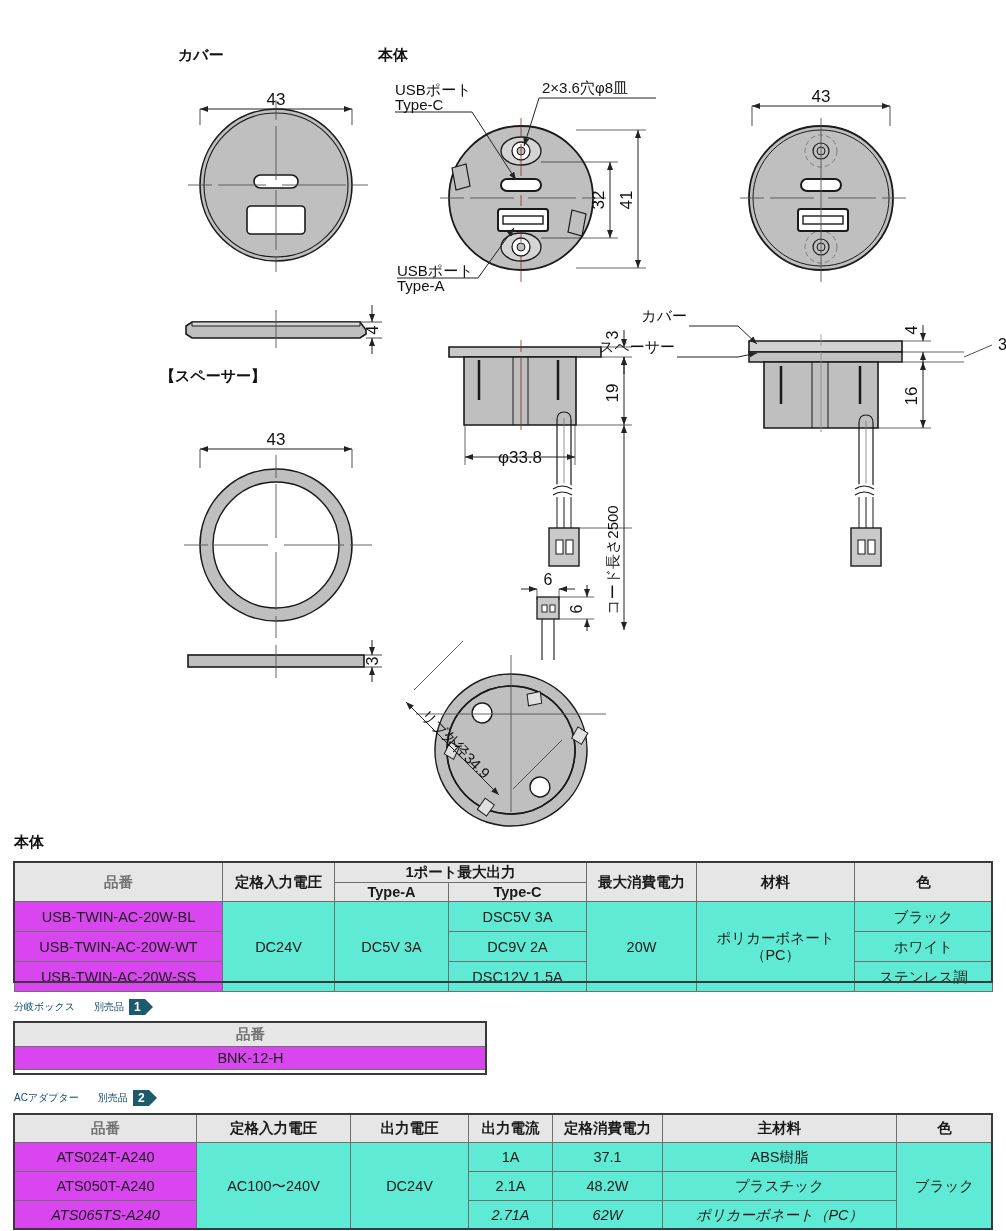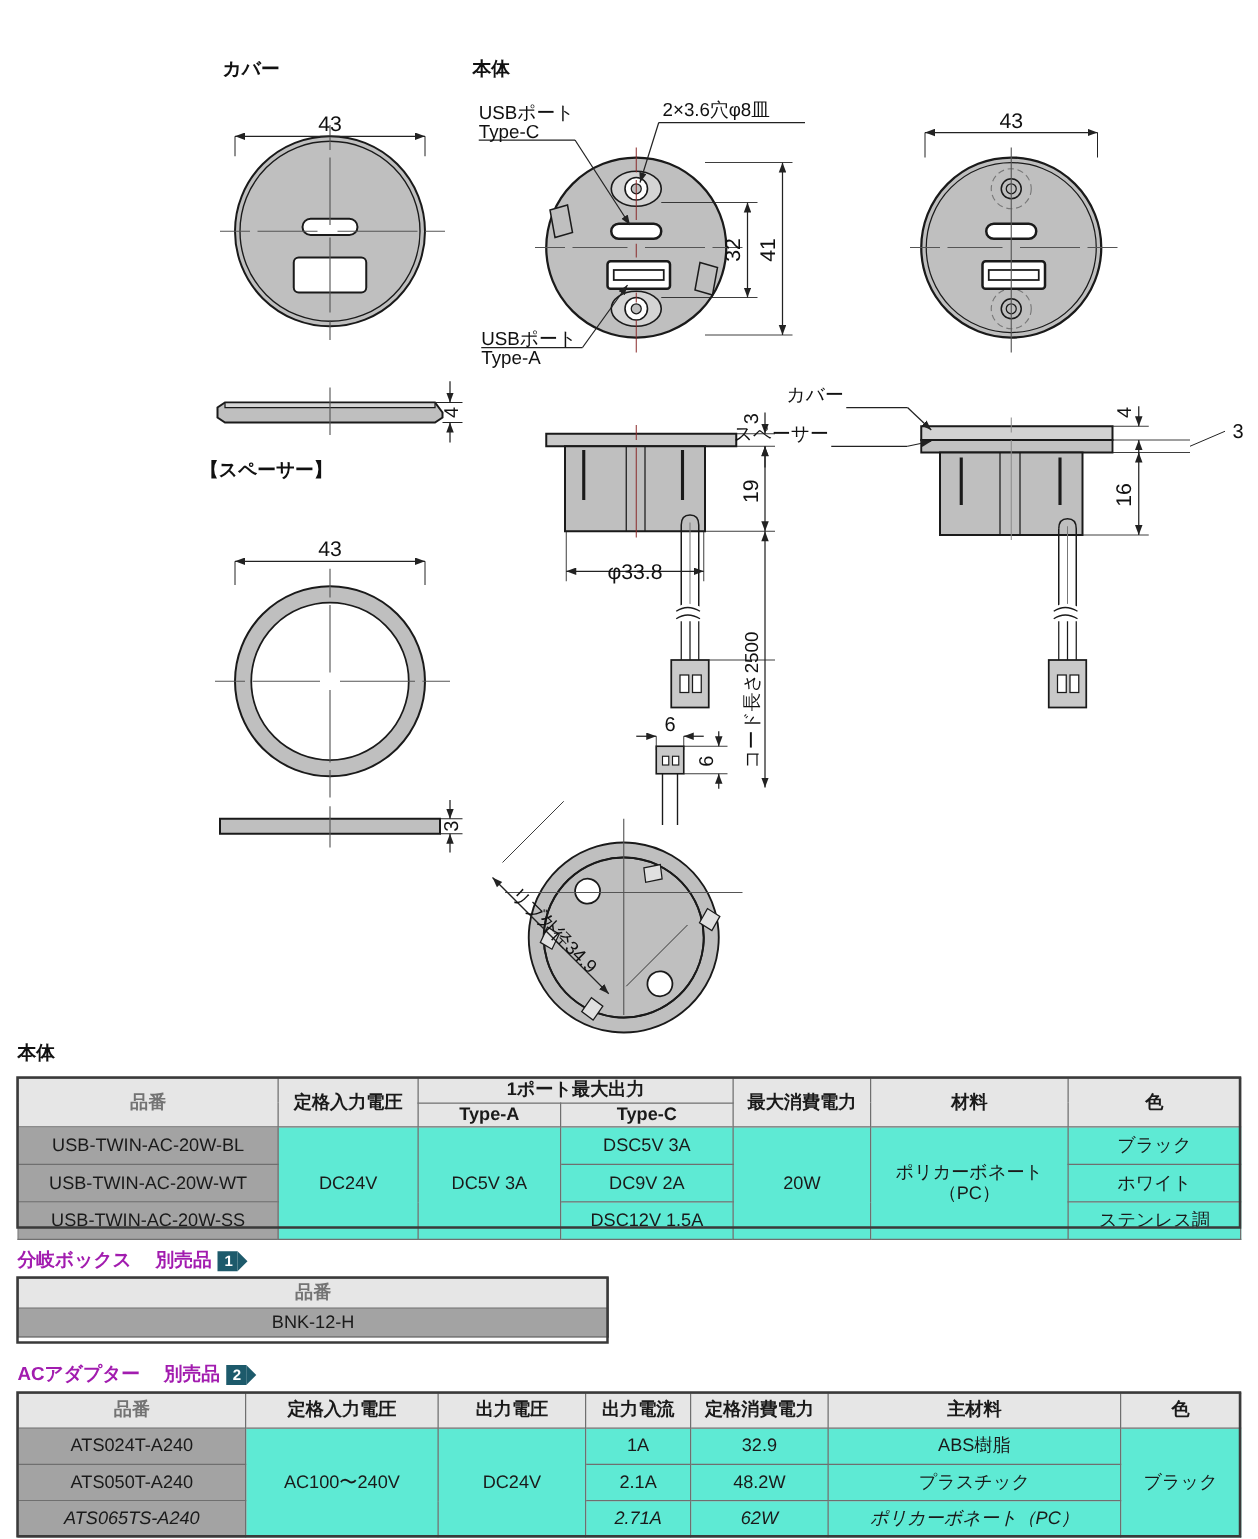--- a/index.html
+++ b/index.html
@@ -12,21 +12,21 @@
     position: relative;
     width: 1006px;
     height: 1231px;
     background: #ffffff;
     overflow: hidden;
   }
 
   
   #drawing {
     position: absolute;
-    left: 4px; top: 0;
+    left: 16px; top: 0;
     width: 832px; height: 828px;
   }
   #drawing svg { display: block; }
 
   
   .sec-title {
     position: absolute;
     font-size: 15px;
     font-weight: bold;
     color: #111111;
@@ -35,23 +35,23 @@
   }
 
   
   .badge-wrap {
     position: absolute;
     display: flex;
     align-items: center;
     white-space: nowrap;
   }
   .badge-label {
-    font-size: 15px;
-    font-weight: bold;
-    color: #a21caf;
+    font-size: 10px;
+    font-weight: normal;
+    color: #0c4a6e;
     margin-right: 5px;
   }
   .badge-num {
     position: relative;
     display: inline-block;
     background: #1d5a6b;
     color: #ffffff;
     font-size: 12px;
     font-weight: bold;
     line-height: 16px;
@@ -89,21 +89,21 @@
   table.spec th {
     background: #e6e6e6;
     font-weight: bold;
     font-size: 14.5px;
   }
   th.key-head {
     background: #7289c4;
     color: #737373;
   }
   td.partno {
-    background: #a3a3a3;
+    background: #d946ef;
     text-align: center;
   }
   td.plain { background: #5eead4; }
   .outer-frame {
     position: absolute;
     border: 2px solid #3a3a3a;
     pointer-events: none;
   }
 </style>
 </head>
@@ -483,21 +483,21 @@
         <th>主材料</th>
         <th>色</th>
       </tr>
     </thead>
     <tbody>
       <tr style="height:29px;margin-left:32px;">
         <td class="partno">ATS024T-A240</td>
         <td class="plain" rowspan="3">AC100〜240V</td>
         <td class="plain" rowspan="3">DC24V</td>
         <td class="plain">1A</td>
-        <td class="plain">32.9</td>
+        <td class="plain">37.1</td>
         <td class="plain">ABS樹脂</td>
         <td class="plain" rowspan="3">ブラック</td>
       </tr>
       <tr style="height:29px;">
         <td class="partno">ATS050T-A240</td>
         <td class="plain">2.1A</td>
         <td class="plain">48.2W</td>
         <td class="plain">プラスチック</td>
       </tr>
       <tr style="height:29px;font-style:italic;">

